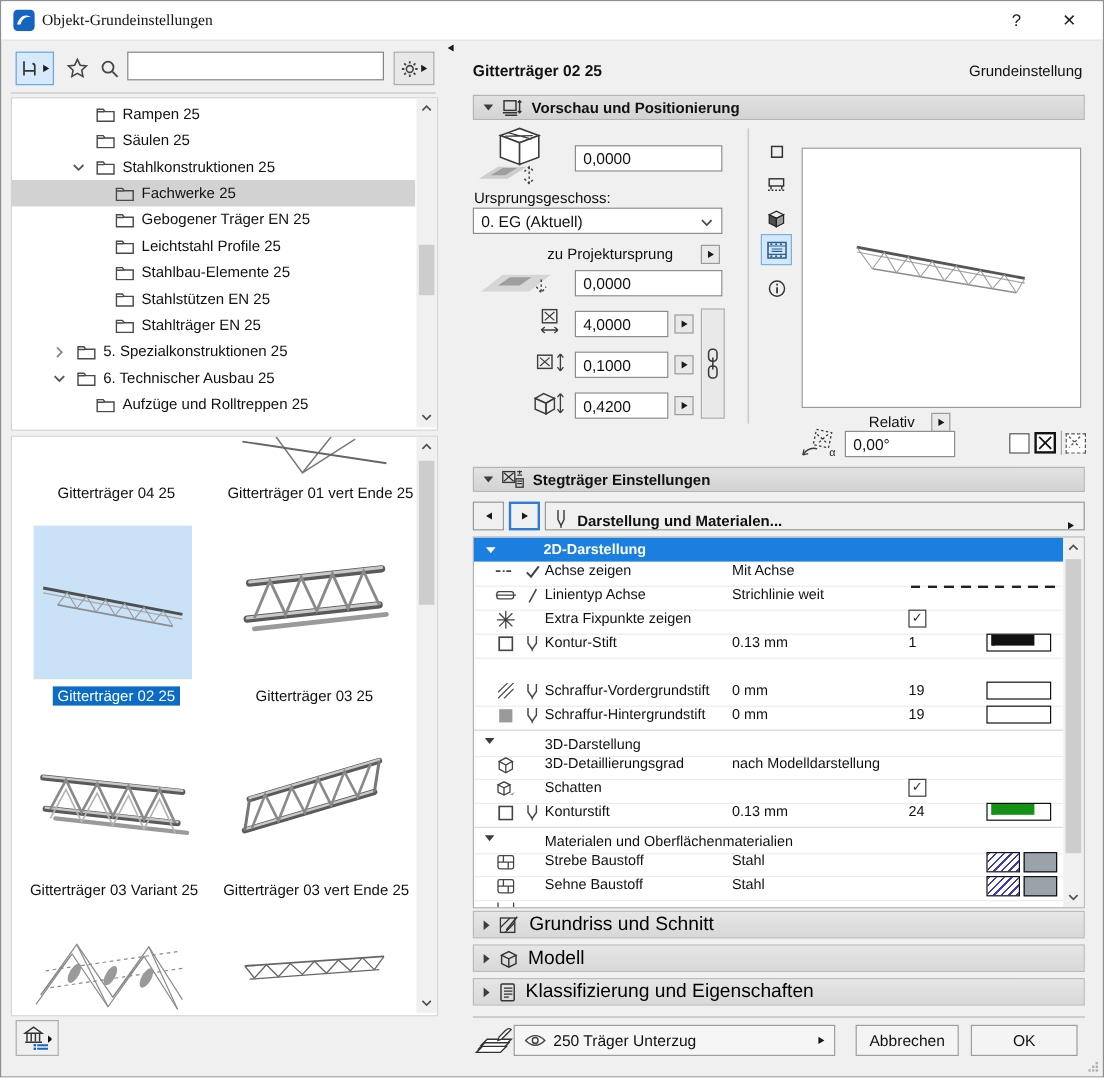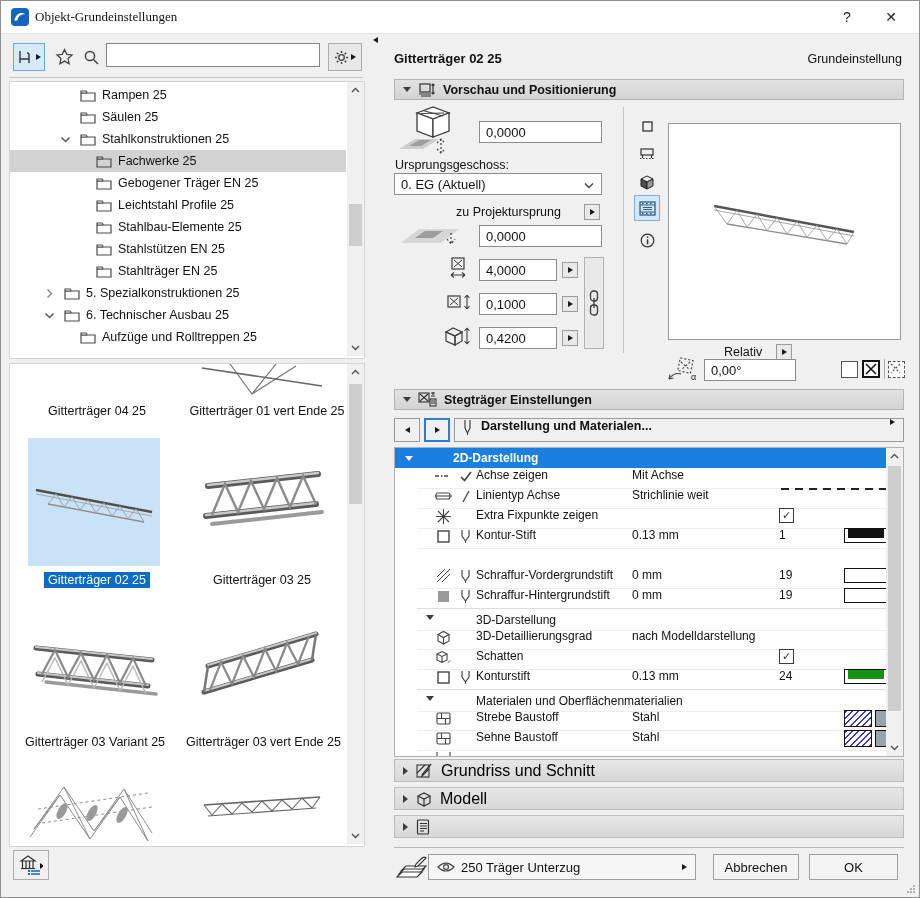--- a/index.html
+++ b/index.html
@@ -44,21 +44,21 @@
   .viewicon{position:absolute;left:633px;width:26px;height:26px;display:flex;align-items:center;justify-content:center;}
   .viewicon.sel{background:#d5e8fa;border:1px solid #7ab0e0;box-sizing:border-box;}
   .previewbox{left:667px;top:122px;width:231px;height:215px;background:#fff;border:1px solid #9a9a9a;}
   
   .navbtn{top:417px;width:26px;height:24px;background:#f0f0f0;border:1px solid #9a9a9a;display:flex;align-items:center;justify-content:center;box-sizing:border-box;}
   .navbtn.focus{border:2px solid #2f7cd6;}
   
   .tablebox{left:393px;top:446px;width:510px;height:310px;background:#fff;border:1px solid #b0b0b0;box-sizing:border-box;overflow:hidden;}
   .phead{position:absolute;left:0;top:0;width:491px;height:20px;background:#1b7fe0;display:flex;align-items:center;}
   .phead .plabel{color:#fff;font-weight:bold;}
-  .prow{position:absolute;left:0;width:491px;height:20px;border-bottom:1px solid #ededed;margin-left:22px;}
+  .prow{position:absolute;left:0;width:491px;height:20px;border-bottom:1px solid #ededed;}
   .prow span, .prow div.ictl{position:absolute;top:0;}
   .plabel{position:absolute;left:59px;top:3px;font-size:12px;color:#111;white-space:nowrap;}
   .pvalue{position:absolute;left:215px;top:3px;font-size:12px;color:#111;white-space:nowrap;}
   .pnum{position:absolute;left:362px;top:3px;font-size:12px;color:#111;}
   .picon{position:absolute;top:2px;display:flex;align-items:center;justify-content:center;width:17px;height:16px;}
   .psub .plabel{font-weight:normal;}
   .psub{border-top:1px solid #dcdcdc;}
   .swatch{position:absolute;left:427px;top:2px;width:54px;height:15px;border:1.5px solid #111;background:#fff;box-sizing:border-box;display:flex;align-items:center;}
   .penline{width:2px;height:9px;background:#111;margin-left:4px;}
   .penfill{width:36px;height:9px;background:#111;margin-left:3px;}
@@ -572,21 +572,21 @@
       </svg>
     <span class="stitle">Stegträger Einstellungen</span>
   </div>
 
   <div class="abs navbtn" style="left:393px">
       <span class="tri-l-s"></span>
     </div>
   <div class="abs navbtn focus" style="left:423px">
       <span class="tri-r-s"></span>
     </div>
-  <div class="abs" style="left:453px;top:417px;width:450px;height:24px;background:#f0f0f0;border:1px solid #9a9a9a;box-sizing:border-box;display:flex;align-items:flex-start;padding:0 8px;gap:9px">
+  <div class="abs" style="left:453px;top:417px;width:450px;height:24px;background:#f0f0f0;border:1px solid #9a9a9a;box-sizing:border-box;display:flex;align-items:flex-end;padding:0 8px;gap:9px">
     <svg width="9" height="17" viewBox="0 0 9 17">
         <path d="M2 1 v8 l2.5 5 L7 9 V1" fill="none" stroke="#3c3c3c" stroke-width="1.2"></path>
         <path d="M4.5 14 v2" stroke="#3c3c3c" stroke-width="1"></path>
       </svg>
     <span style="font-size:12.5px;font-weight:bold;color:#111">Darstellung und Materialen...</span>
     <span class="tri-r-s" style="margin-left:auto"></span>
   </div>
 
   <div class="abs tablebox">
     <div class="phead">
@@ -831,20 +831,21 @@
         </g>
       </svg>
     <span class="stitle">Modell</span>
   </div>
   <div class="abs collbar" style="top:814px">
     <span class="tri-r"></span>
     <svg width="14" height="16" viewBox="0 0 14 16">
         <rect x="1.5" y="1" width="11" height="14" rx="1" fill="none" stroke="#333" stroke-width="1.2"></rect>
         <path d="M4 4.5 h7 M4 7 h7 M4 9.5 h7 M4 12 h4" stroke="#333" stroke-width="1"></path>
       </svg>
+    <span class="stitle">Klassifizierung und Eigenschaften</span>
   </div>
 
   <div class="abs hline" style="left:393px;top:846px;width:510px;background:#b8b8b8"></div>
 
   <div class="abs" style="left:394px;top:854px">
     <svg width="34" height="24" viewBox="0 0 34 24">
         <g fill="#fff" stroke="#333" stroke-width="1.2">
           <path d="M6 16 L26 16 L31 11 L11 11 z"></path>
           <path d="M4 19 L24 19 L29 14 L9 14 z"></path>
           <path d="M2 22 L22 22 L27 17 L7 17 z"></path>

